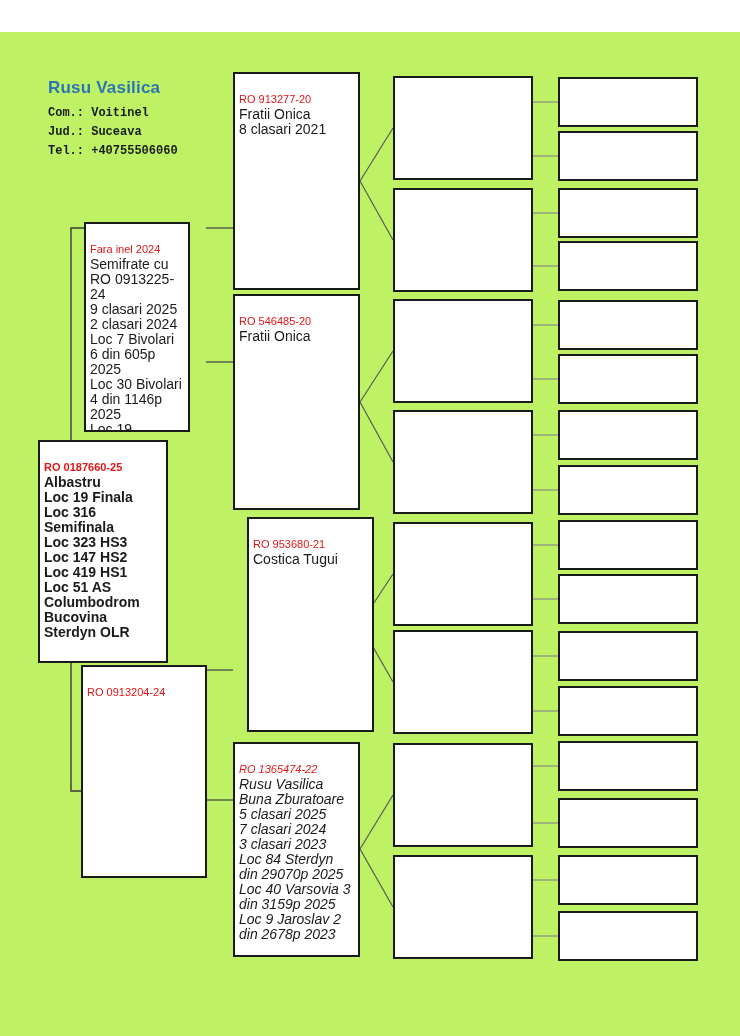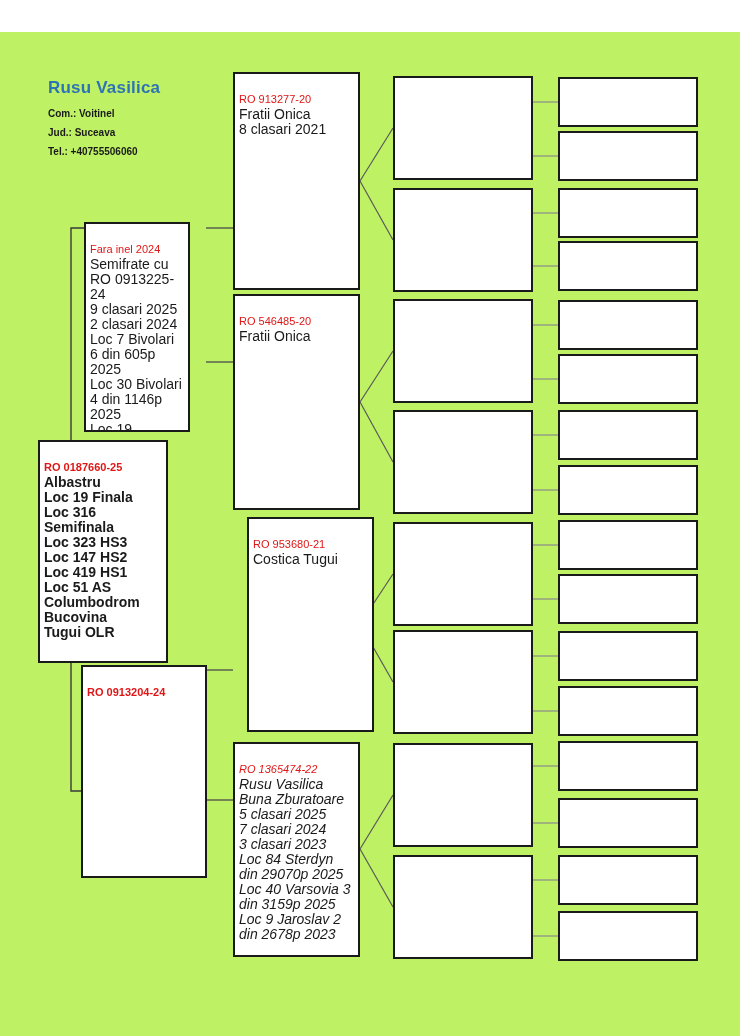--- a/index.html
+++ b/index.html
@@ -11,41 +11,41 @@
     overflow:hidden;
     margin-top:32px;
   }
   
   .owner{position:absolute;left:48px;top:46px;}
   .owner-name{
     font-size:17px;font-weight:bold;color:var(--blue,#2e74b5);
     letter-spacing:.2px;margin-bottom:6px;
   }
   .owner-line{
-    font-size:10px;font-weight:bold;color:#1a1a1a;line-height:19px;
+    font-size:12px;font-weight:bold;color:#1a1a1a;line-height:19px;font-family:Liberation Mono, monospace;
   }
   
   .wires{position:absolute;left:0;top:0;width:740px;height:1036px;}
   
   .bx{
     position:absolute;box-sizing:border-box;
     border:2px solid #1a1a1a;background:#ffffff;
     padding:18px 3px 0 4px;overflow:hidden;
   }
   .bx-title{
     font-size:11px;line-height:15px;color:var(--red,#e01616);
     white-space:nowrap;
   }
   .bx-line{
     font-size:14px;line-height:15px;color:#1a1a1a;
   }
   
   #box-subject  {left:38px; top:408px;width:130px;height:223px;font-weight:bold;}
   #box-sire     {left:84px; top:190px;width:106px;height:210px;}
-  #box-dam      {left:81px; top:633px;width:126px;height:213px;font-weight:bold;}
+  #box-dam      {left:81px; top:633px;width:126px;height:213px;}
   #box-sire-sire{left:233px;top:40px; width:127px;height:218px;}
   #box-sire-dam {left:233px;top:262px;width:127px;height:216px;}
   #box-dam-sire {left:247px;top:485px;width:127px;height:215px;}
   #box-dam-dam  {left:233px;top:710px;width:127px;height:215px;font-style:italic;}
   .gen3-empty{left:393px;width:140px;height:104px;}
   .gen4-empty{left:558px;width:140px;height:50px;}
 </style>
 </head>
 <body>
 
@@ -95,21 +95,21 @@
     <div class="bx-title">RO 0187660-25</div>
     <div>
         <div class="bx-line">Albastru</div>
         <div class="bx-line">Loc 19 Finala</div>
         <div class="bx-line">Loc 316 Semifinala</div>
         <div class="bx-line">Loc 323 HS3</div>
         <div class="bx-line">Loc 147 HS2</div>
         <div class="bx-line">Loc 419 HS1</div>
         <div class="bx-line">Loc 51 AS</div>
         <div class="bx-line">Columbodrom Bucovina</div>
-        <div class="bx-line">Tugui OLR</div>
+        <div class="bx-line">Sterdyn OLR</div>
       </div>
   </div>
 
   <div class="bx" id="box-sire">
     <div class="bx-title">Fara inel 2024</div>
     <div>
         <div class="bx-line">Semifrate cu</div>
         <div class="bx-line">RO 0913225-24</div>
         <div class="bx-line">9 clasari 2025</div>
         <div class="bx-line">2 clasari 2024</div>

